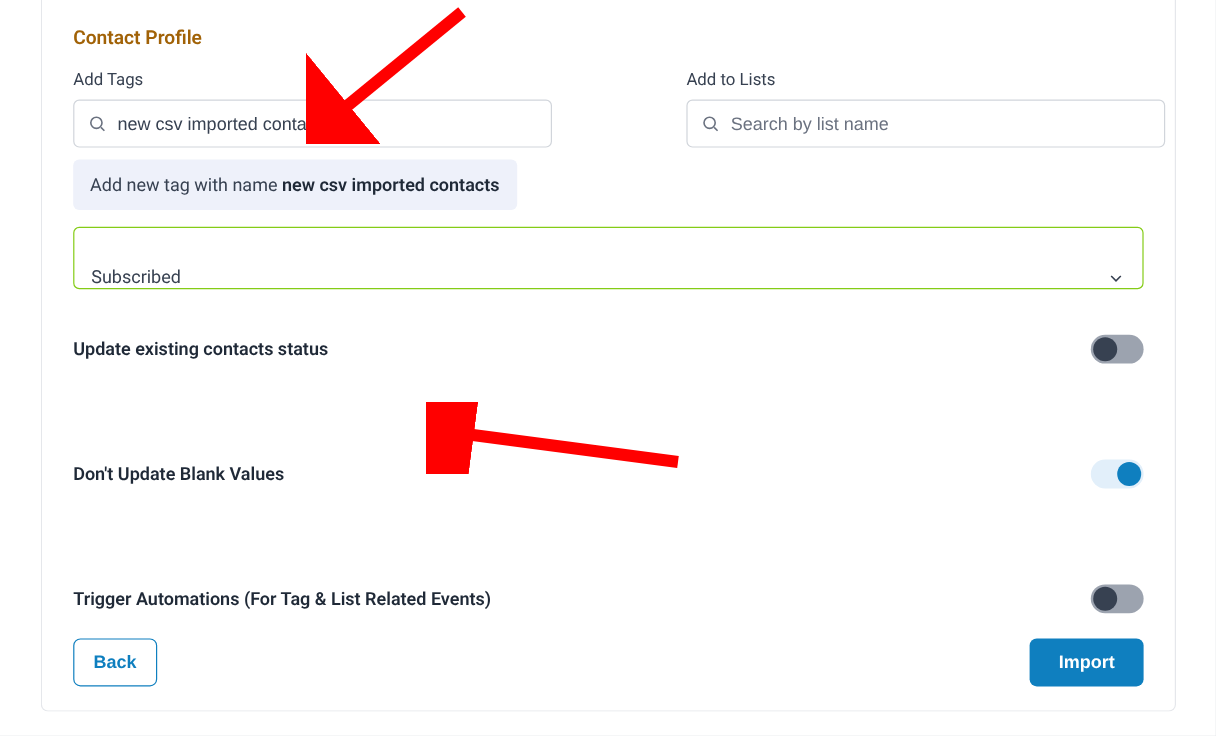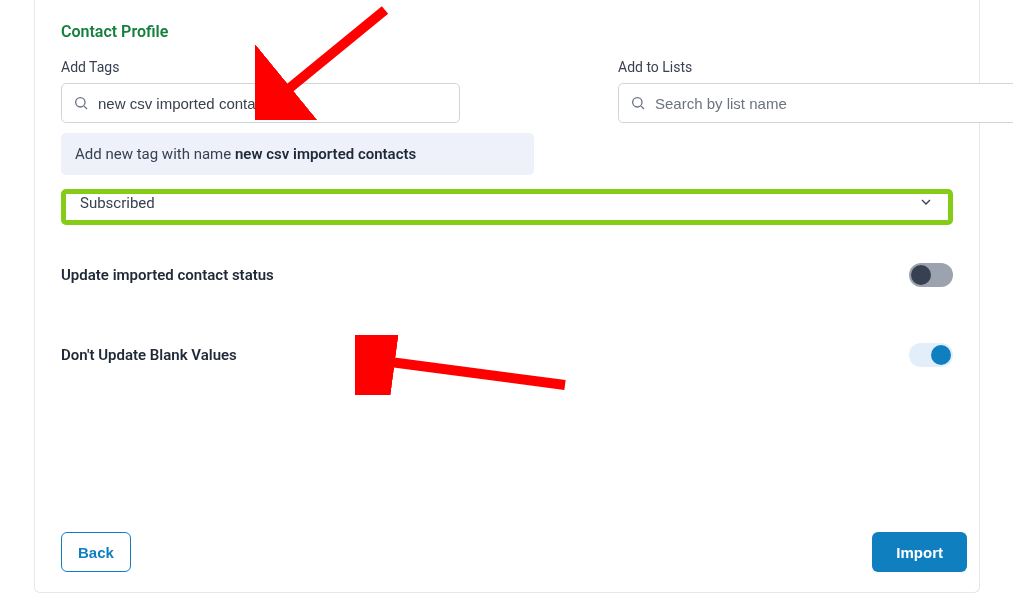--- a/index.html
+++ b/index.html
@@ -18,25 +18,26 @@
       width: 946px;
       height: 593px;
       border: 1px solid #e5e7eb;
       border-top: none;
       border-radius: 0 0 6px 6px;
       padding: 22px 26px 0 26px;
     }
     .section-title {
       font-size: 16px;
       font-weight: 600;
-      color: #15803d;
+      color: #a16207;
       margin-bottom: 18px;
     }
     .row-two {
       display: flex;
+      gap: 28px;
     }
     .col { flex: 1; }
     .field-label {
       font-size: 14px;
       color: #374151;
       margin-bottom: 8px;
     }
     .search-wrap {
       position: relative;
       width: 399px;
@@ -64,56 +65,56 @@
       position: absolute;
       top: 50%;
       transform: translateY(-50%);
       width: 1px;
       height: 18px;
       background: #111827;
       pointer-events: none;
     }
     .suggestion {
       margin-top: 10px;
-      width: 473px;
+      width: 370px;
       background: #eef1fa;
       border-radius: 5px;
       padding: 12px 14px;
       font-size: 15px;
       color: #374151;
       cursor: pointer;
     }
     .suggestion .bold { font-weight: 600; color: #1f2937; }
     .status-block { margin-top: 14px; }
     .select {
       margin-top: 8px;
       width: 100%;
-      height: 36px;
-      border: 5px solid #84cc16;
+      height: 52px;
+      border: 1px solid #84cc16;
       border-radius: 5px;
       padding: 0 14px;
       display: flex;
-      align-items: flex-start;
+      align-items: flex-end;
       justify-content: space-between;
       font-size: 15px;
       color: #374151;
       cursor: pointer;
       background: #fff;
     }
     .chevron {
       color: #374151;
       display: flex;
     }
     .toggle-row {
       display: flex;
       align-items: center;
       justify-content: space-between;
       margin-top: 38px;
     }
-    .toggle-row + .toggle-row { margin-top: 56px; }
+    .toggle-row + .toggle-row { margin-top: 80px; }
     .toggle-label {
       font-size: 15px;
       font-weight: 600;
       color: #1f2937;
     }
     .toggle {
       position: relative;
       width: 44px;
       height: 24px;
       border-radius: 999px;
@@ -126,21 +127,21 @@
       top: 2px;
       width: 20px;
       height: 20px;
       border-radius: 50%;
     }
     .toggle.off .knob { left: 2px; background: #374151; }
     .toggle.on  .knob { right: 2px; background: #0f7fbf; }
     .footer {
       position: absolute;
       left: 26px;
-      right: 12px;
+      right: 26px;
       bottom: 20px;
       display: flex;
       justify-content: space-between;
       align-items: flex-end;
     }
     .btn {
       height: 40px;
       border-radius: 6px;
       padding: 0 18px;
       font-size: 15px;
@@ -214,33 +215,39 @@
       <span>Subscribed</span>
       <span class="chevron">
         <svg width="16" height="16" viewBox="0 0 24 24" fill="none" stroke="currentColor" stroke-width="2">
             <polyline points="6 9 12 15 18 9"></polyline>
           </svg>
       </span>
     </div>
   </div>
 
   <div class="toggle-row">
-    <div class="toggle-label">Update imported contact status</div>
+    <div class="toggle-label">Update existing contacts status</div>
     <div class="toggle off">
         <div class="knob"></div>
       </div>
   </div>
 
   <div class="toggle-row">
     <div class="toggle-label">Don't Update Blank Values</div>
     <div class="toggle on">
         <div class="knob"></div>
       </div>
   </div>
 
+  <div class="toggle-row">
+    <div class="toggle-label">Trigger Automations (For Tag &amp; List Related Events)</div>
+    <div class="toggle off">
+        <div class="knob"></div>
+      </div>
+  </div>
 
   <div class="footer">
     <button class="btn btn-back">Back</button>
     <button class="btn btn-import">Import</button>
   </div>
 </div>
 
 <svg class="arrow" style="left:255px; top:0px" width="140" height="120" viewBox="0 0 140 120">
   <defs>
     <marker id="ah1" markerWidth="12" markerHeight="12" refX="2" refY="6" orient="auto">

